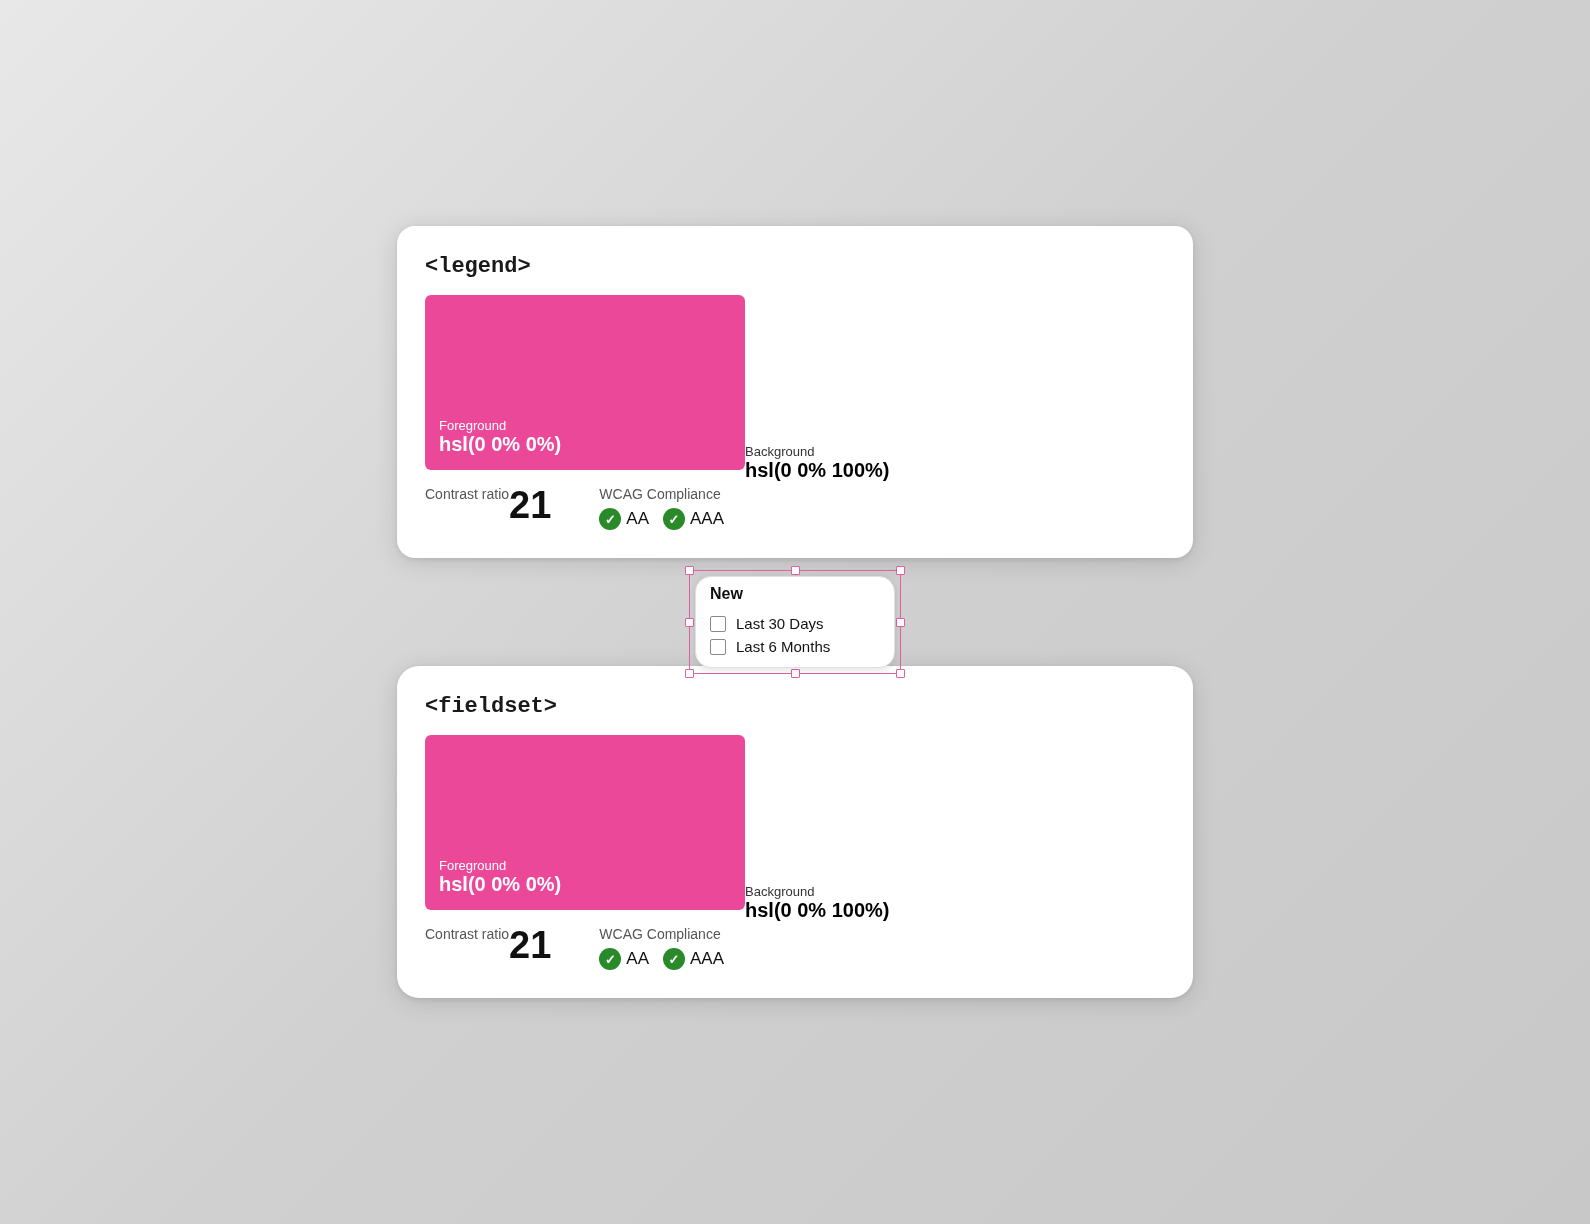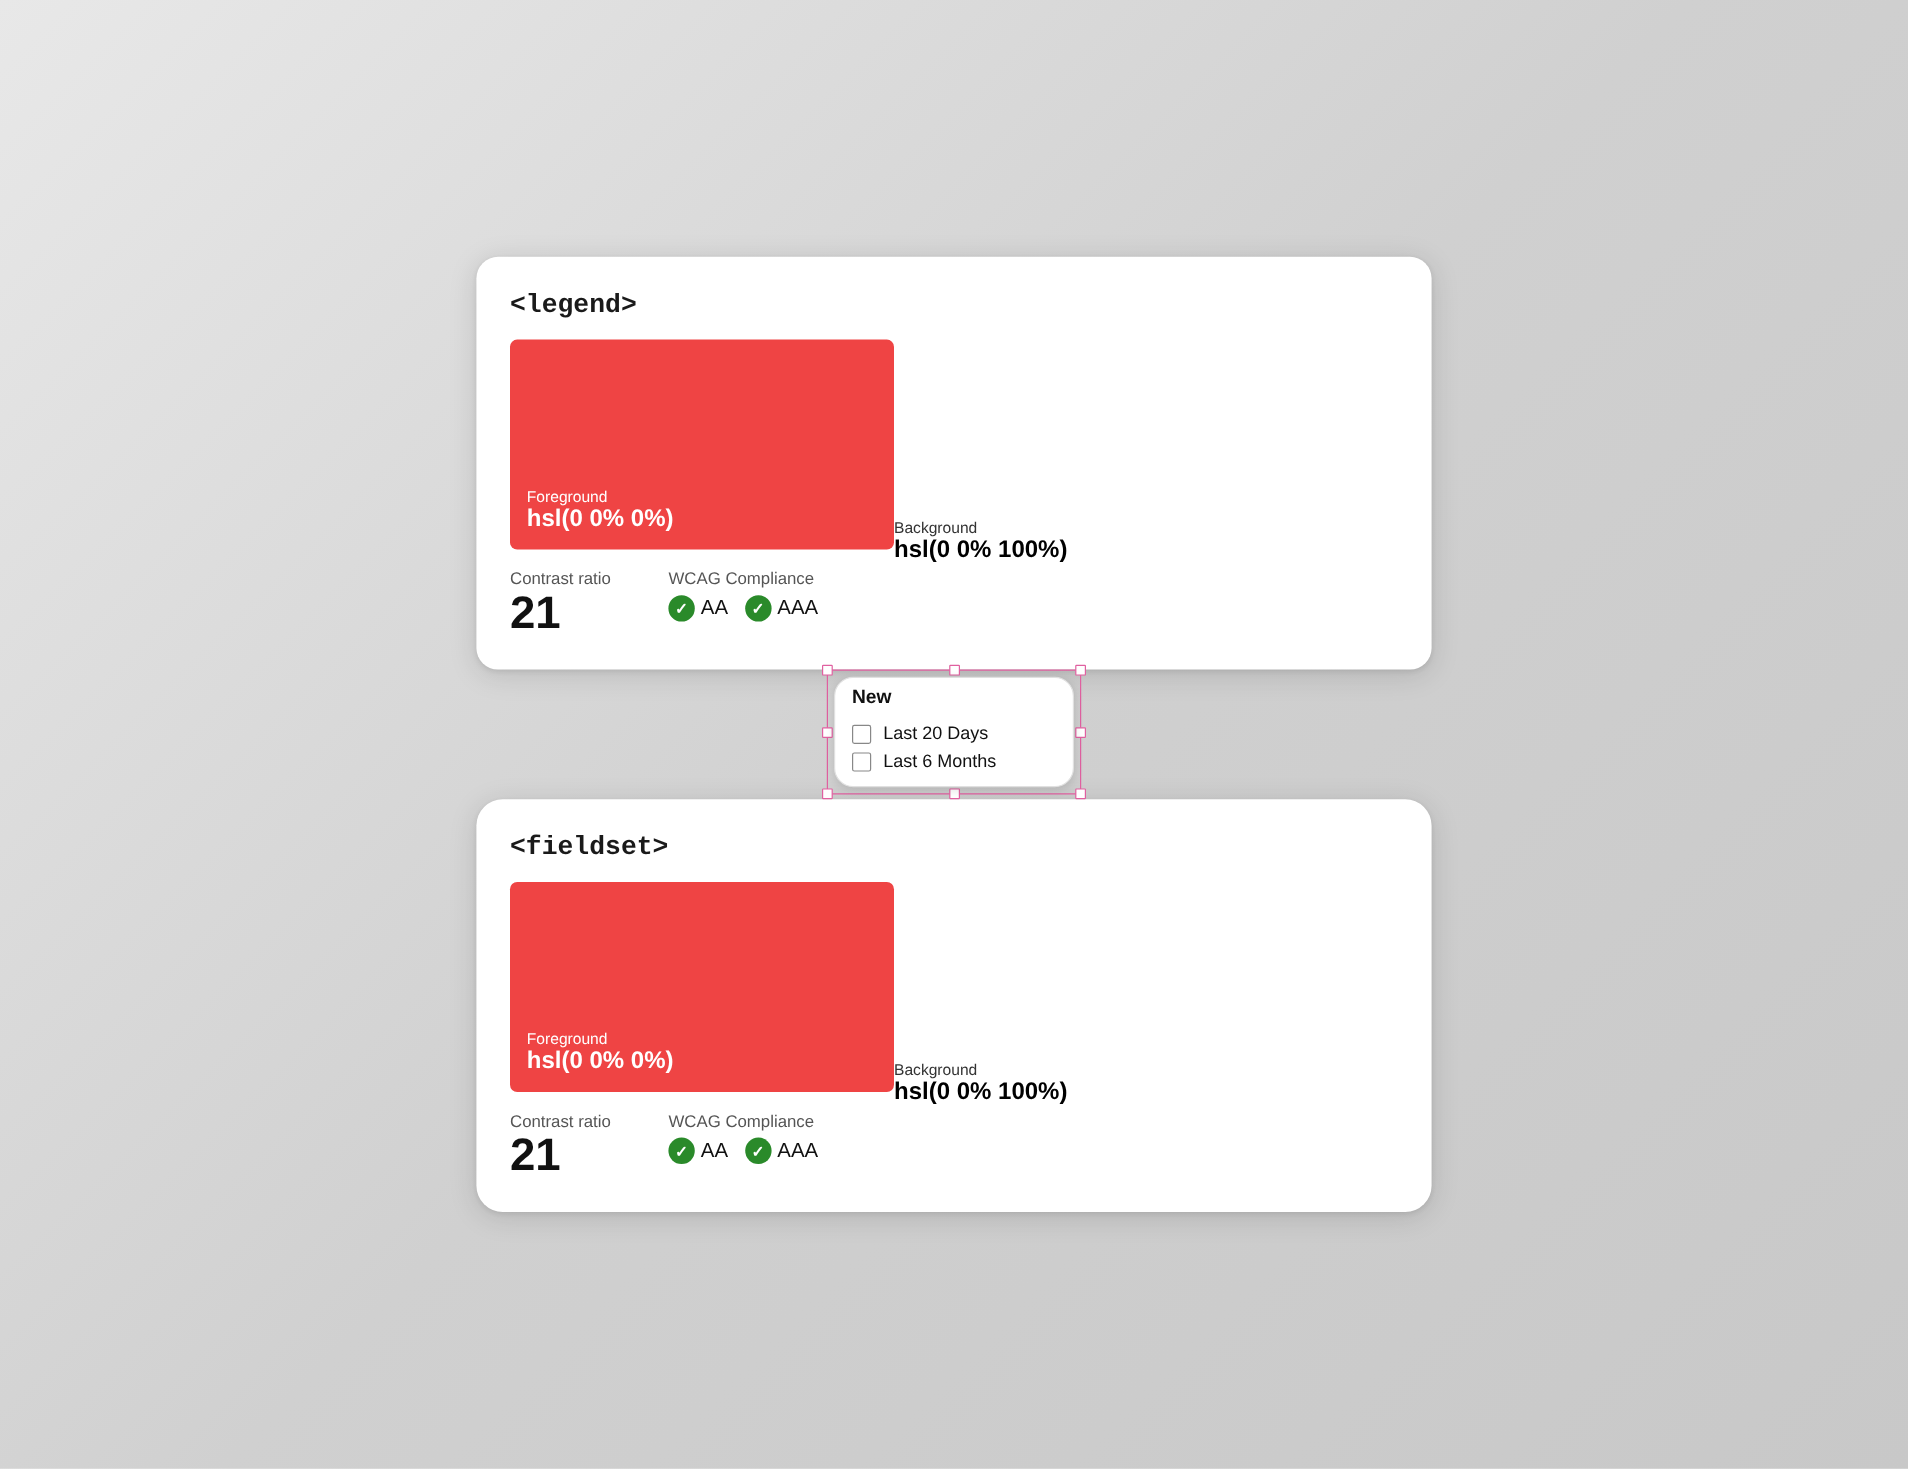--- a/index.html
+++ b/index.html
@@ -39,21 +39,21 @@
       font-size: 22px;
       font-weight: 700;
       color: #1a1a1a;
       margin-bottom: 16px;
       font-family: 'Courier New', monospace;
     }
 
     .color-preview {
       width: 320px;
       height: 175px;
-      background: #ef4444;
+      background: #ec4899;
       border-radius: 6px;
       margin-bottom: 16px;
       position: relative;
       display: flex;
       flex-direction: column;
       justify-content: flex-end;
       padding: 14px;
     }
 
     .color-preview .fg-label-small {
@@ -81,21 +81,20 @@
     }
 
     .info-row {
       display: flex;
       align-items: flex-start;
       gap: 48px;
     }
 
     .contrast-section {
       display: flex;
-      flex-direction: column;
     }
 
     .contrast-label {
       font-size: 14px;
       color: #555;
       margin-bottom: 2px;
     }
 
     .contrast-value {
       font-size: 38px;
@@ -296,21 +295,21 @@
         <div class="handle tr"></div>
         <div class="handle ml"></div>
         <div class="handle mr"></div>
         <div class="handle bl"></div>
         <div class="handle bm"></div>
         <div class="handle br"></div>
         <div class="popup-box">
           <div class="popup-title">New</div>
           <div class="popup-item">
             <div class="checkbox"></div>
-            <span>Last 20 Days</span>
+            <span>Last 30 Days</span>
           </div>
           <div class="popup-item">
             <div class="checkbox"></div>
             <span>Last 6 Months</span>
           </div>
         </div>
       </div>
     </div>
 
     <div class="card" style="margin-top: 92px; border-radius: 22px;">

